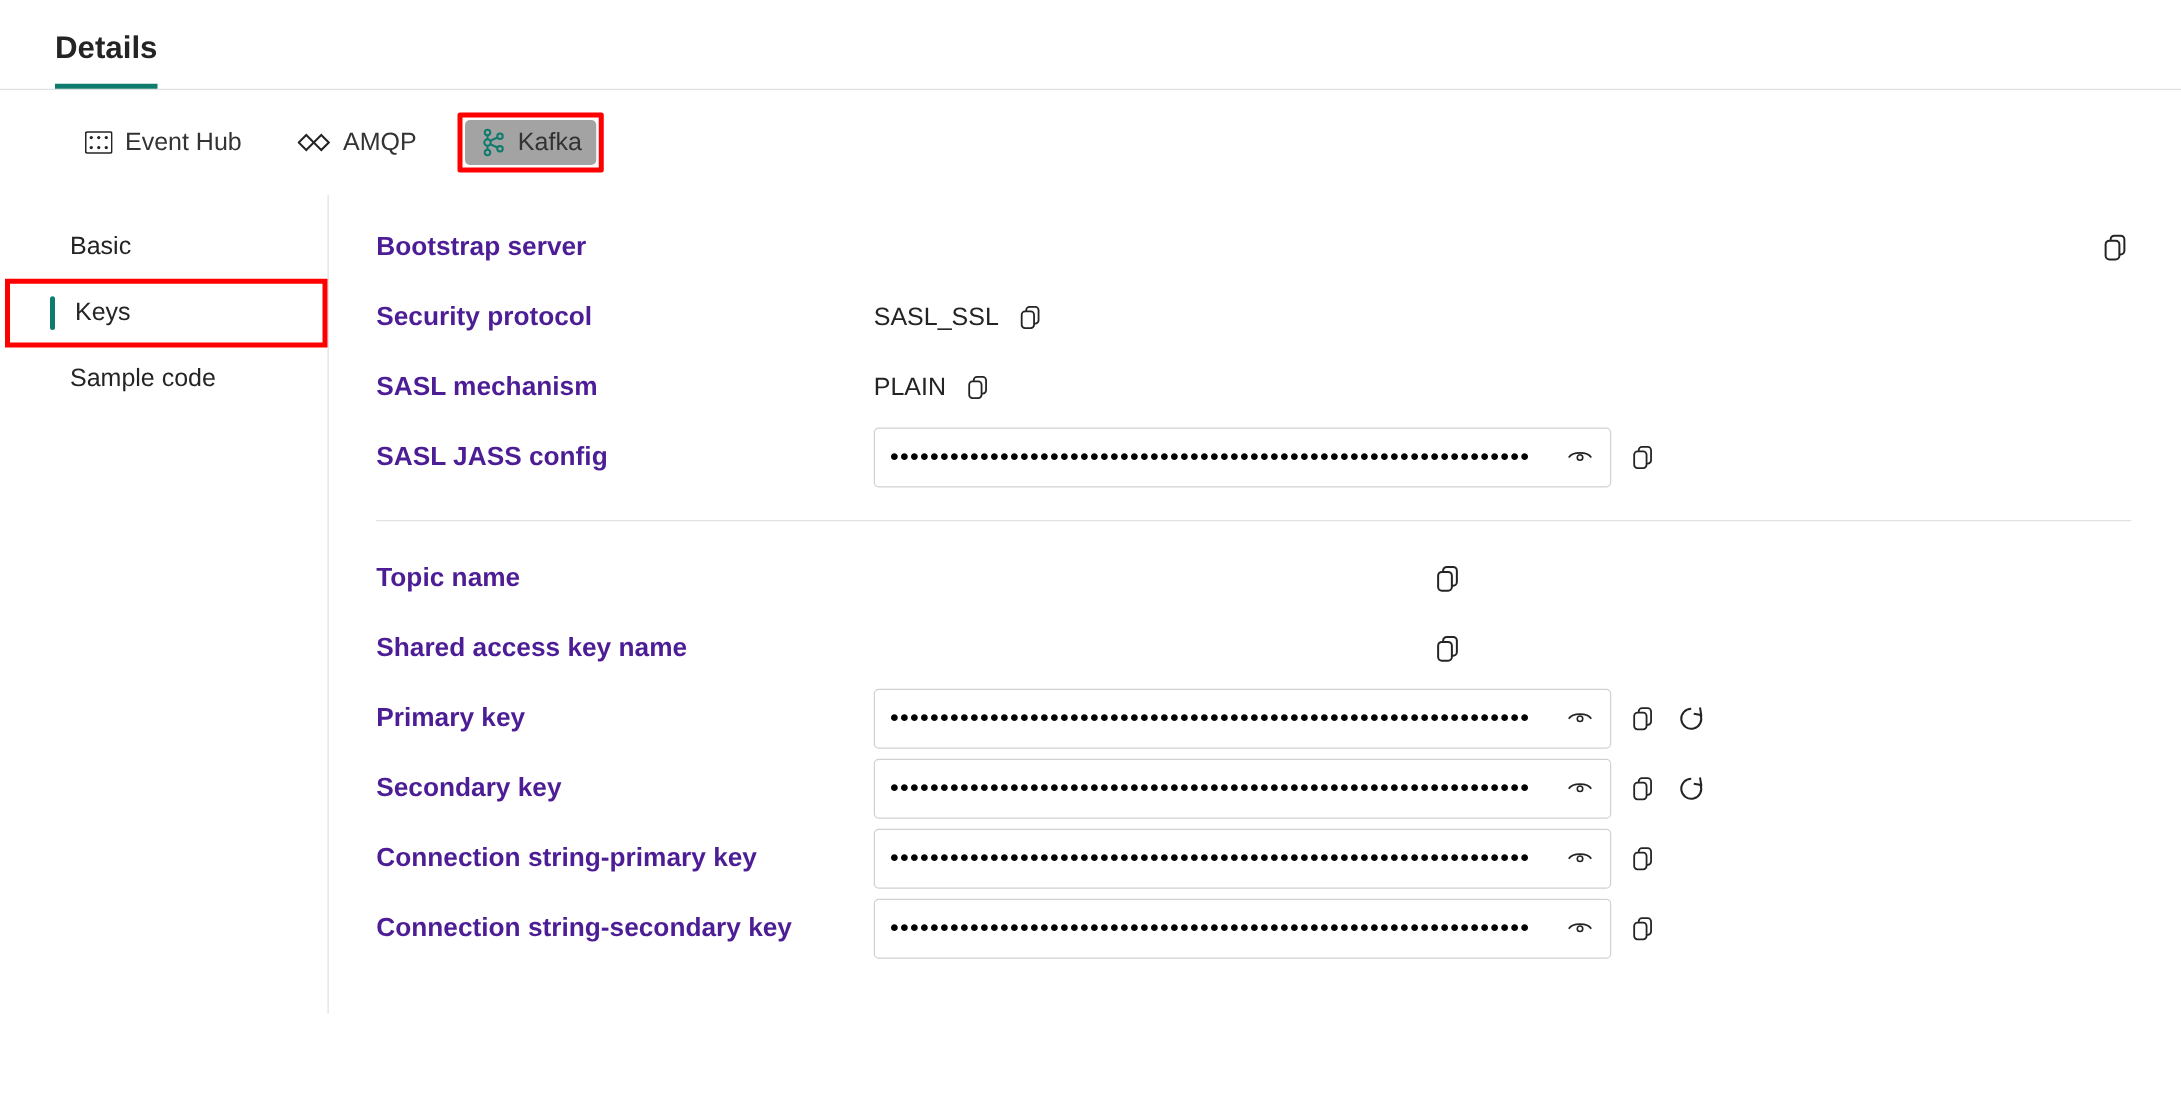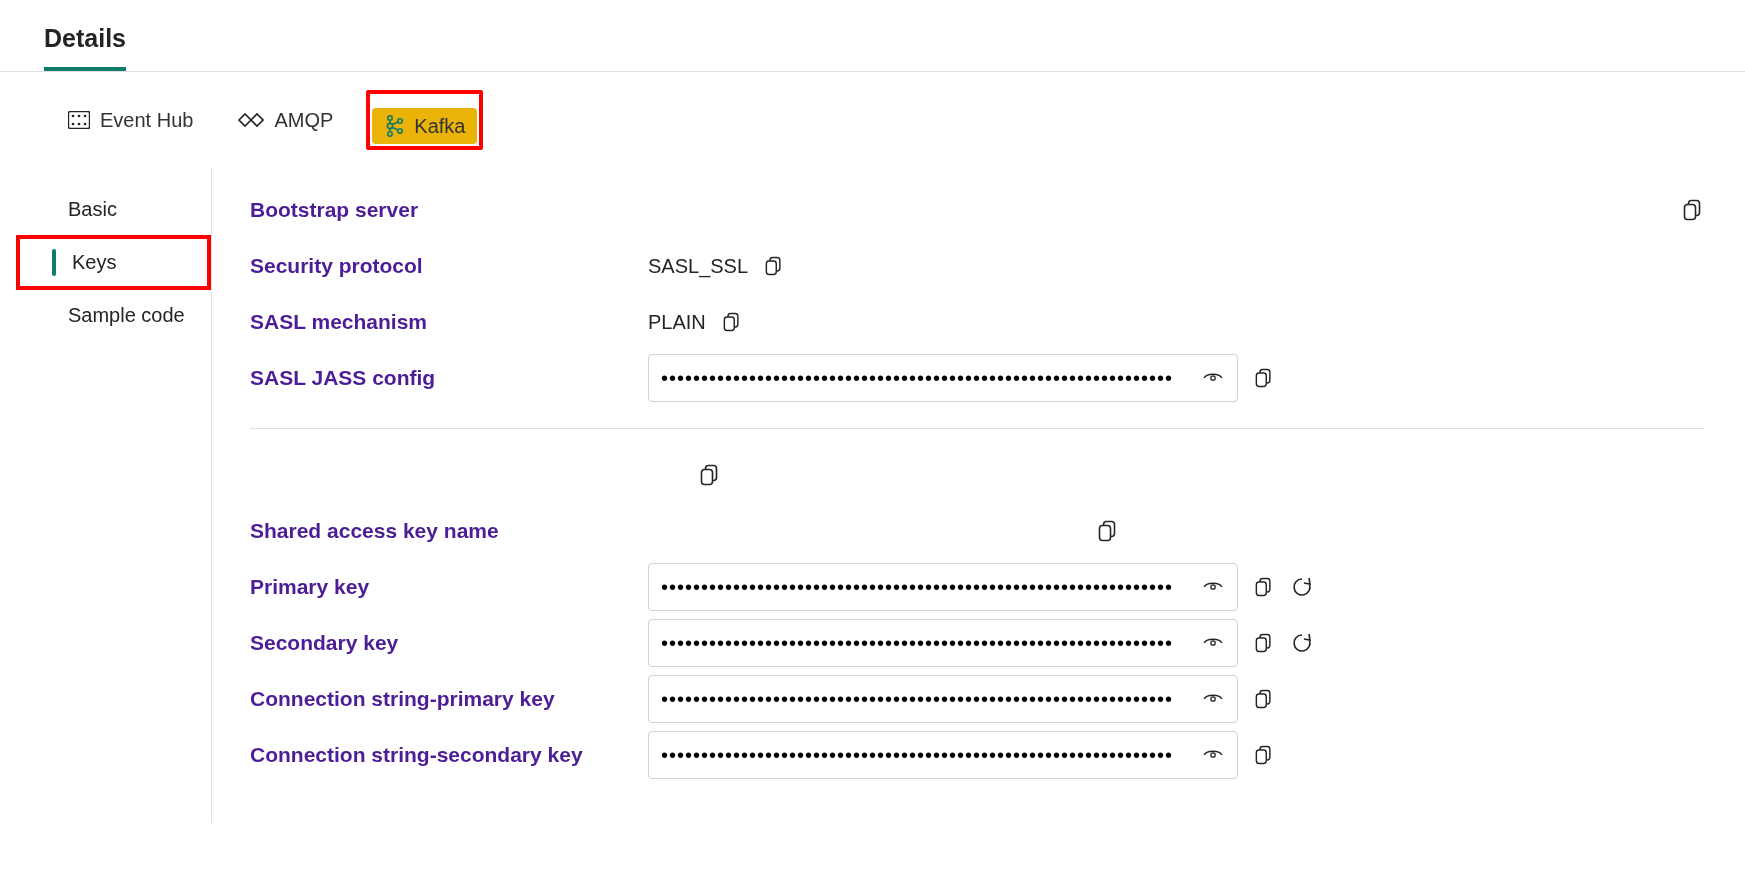--- a/index.html
+++ b/index.html
@@ -36,38 +36,37 @@
     display: inline-flex;
     align-items: center;
     gap: 10px;
     font-size: 20px;
     color: #333;
     padding: 6px 12px;
     border-radius: 4px;
     cursor: pointer;
   }
   .protocol-tab.active {
-    background: #eab308;
-    margin-top: 12px;
+    background: #a3a3a3;
   }
   .protocol-tab .ico { display: inline-flex; }
 
   .highlight-red {
     border: 4px solid #ff0000;
     border-radius: 2px;
   }
 
   
   .main {
     display: flex;
     align-items: stretch;
   }
   .sidebar {
-    width: 212px;
-    padding: 18px 0 0 16px;
+    width: 263px;
+    padding: 18px 0 0 4px;
     border-right: 1px solid #e1e1e1;
     min-height: 640px;
   }
   .side-item {
     font-size: 20px;
     padding: 12px 0 12px 52px;
     cursor: pointer;
     position: relative;
   }
   .side-item.active {
@@ -276,20 +275,21 @@
                 <rect x="5.5" y="1.5" width="11" height="15" rx="3" stroke="#242424" stroke-width="1.6"></rect>
                 <rect x="1.5" y="5.5" width="11" height="15" rx="3" stroke="#242424" stroke-width="1.6" fill="#fff"></rect>
               </svg>
           </span>
         </div>
       </div>
 
       <hr class="divider">
 
       <div class="row">
+        <div class="label">Topic name</div>
         <div class="value-area">
           <span class="plain-value"></span>
           <span style="width:420px"></span>
           <span class="icon-btn">
             <svg width="20" height="22" viewBox="0 0 20 22" fill="none">
                 <rect x="5.5" y="1.5" width="11" height="15" rx="3" stroke="#242424" stroke-width="1.6"></rect>
                 <rect x="1.5" y="5.5" width="11" height="15" rx="3" stroke="#242424" stroke-width="1.6" fill="#fff"></rect>
               </svg>
           </span>
         </div>

